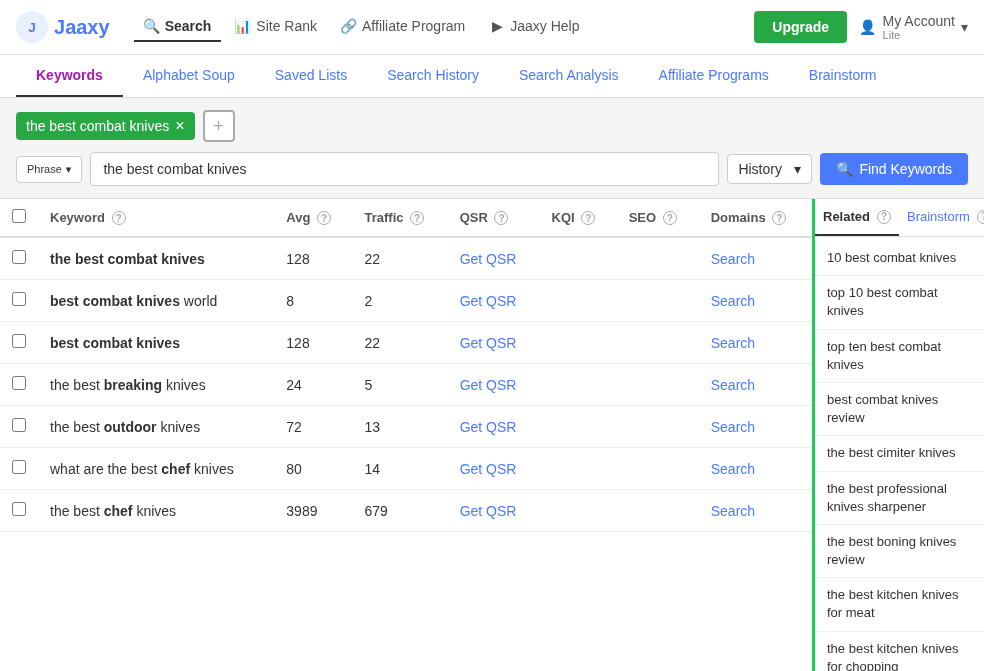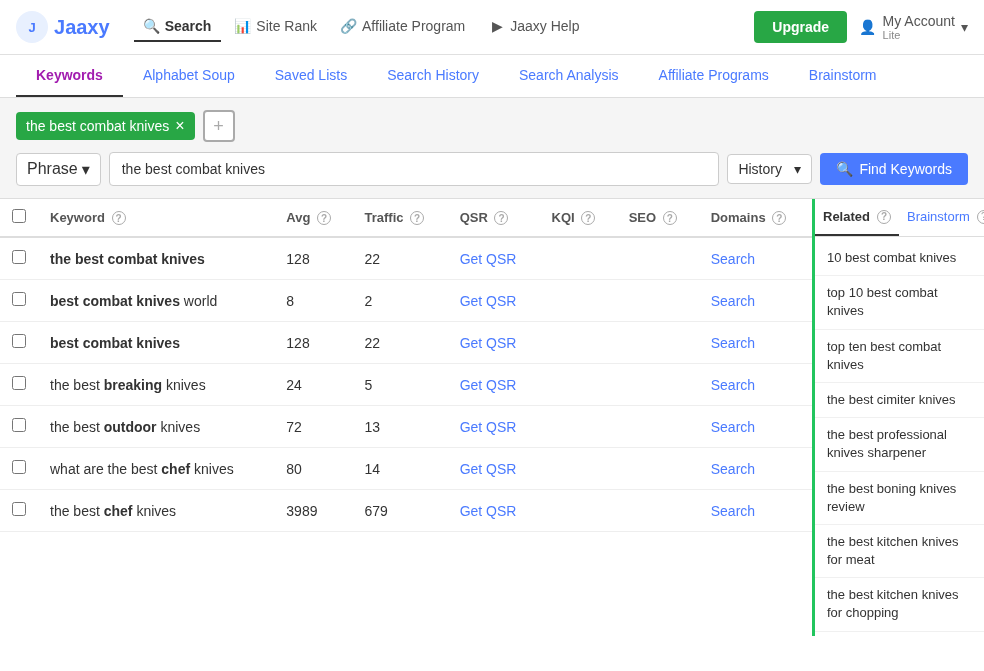--- a/index.html
+++ b/index.html
@@ -25,21 +25,21 @@
     .tab { padding: 12px 20px; cursor: pointer; color: #4a7aff; font-size: 14px; border-bottom: 2px solid transparent; white-space: nowrap; }
     .tab.active { color: #a21caf; border-bottom: 2px solid #333; font-weight: 600; }
 
     
     .search-area { background: #f5f5f5; padding: 12px 16px; border-bottom: 1px solid #ddd; }
     .tag-row { display: flex; align-items: center; gap: 8px; margin-bottom: 10px; }
     .tag { background: #28a745; color: #fff; border-radius: 4px; padding: 6px 10px; font-size: 14px; display: flex; align-items: center; gap: 6px; }
     .tag-close { cursor: pointer; font-size: 16px; line-height: 1; }
     .add-tag-btn { width: 32px; height: 32px; border: 2px solid #aaa; border-radius: 4px; background: #fff; display: flex; align-items: center; justify-content: center; cursor: pointer; font-size: 18px; color: #aaa; }
     .search-row { display: flex; align-items: center; gap: 8px; }
-    .phrase-select { display: flex; align-items: center; gap: 4px; border: 1px solid #ccc; border-radius: 4px; background: #fff; padding: 6px 10px; cursor: pointer; font-size: 16px; color: #333; white-space: nowrap; }
+    .phrase-select { display: flex; align-items: center; gap: 4px; border: 1px solid #ccc; border-radius: 4px; background: #fff; padding: 6px 10px; cursor: pointer; font-size: 11px; color: #333; white-space: nowrap; }
     .search-input { flex: 1; border: 1px solid #ccc; border-radius: 4px; padding: 8px 12px; font-size: 14px; outline: none; color: #333; }
     .history-btn { display: flex; align-items: center; gap: 12px; border: 1px solid #ccc; border-radius: 4px; background: #fff; padding: 6px 10px; cursor: pointer; font-size: 14px; color: #333; white-space: nowrap; }
     .find-btn { background: #4a7aff; color: #fff; border: none; border-radius: 4px; padding: 8px 16px; font-size: 14px; cursor: pointer; display: flex; align-items: center; gap: 6px; white-space: nowrap; }
 
     
     .main-content { display: flex; }
 
     
     .table-area { flex: 1; padding: 0; overflow-x: auto; }
     table { width: 100%; border-collapse: collapse; }
@@ -283,20 +283,21 @@
       </div>
       <div class="rel-tab">
         <span>Brainstorm</span>
         <span class="info-icon">?</span>
       </div>
     </div>
     <div class="related-list" id="related-list">
     <div class="related-item">10 best combat knives</div>
         <div class="related-item">top 10 best combat knives</div>
         <div class="related-item">top ten best combat knives</div>
+        <div class="related-item">best combat knives review</div>
         <div class="related-item">the best cimiter knives</div>
         <div class="related-item">the best professional knives sharpener</div>
         <div class="related-item">the best boning knives review</div>
         <div class="related-item">the best kitchen knives for meat</div>
         <div class="related-item">the best kitchen knives for chopping</div>
       </div>
   </div>
 
 </div>
 

